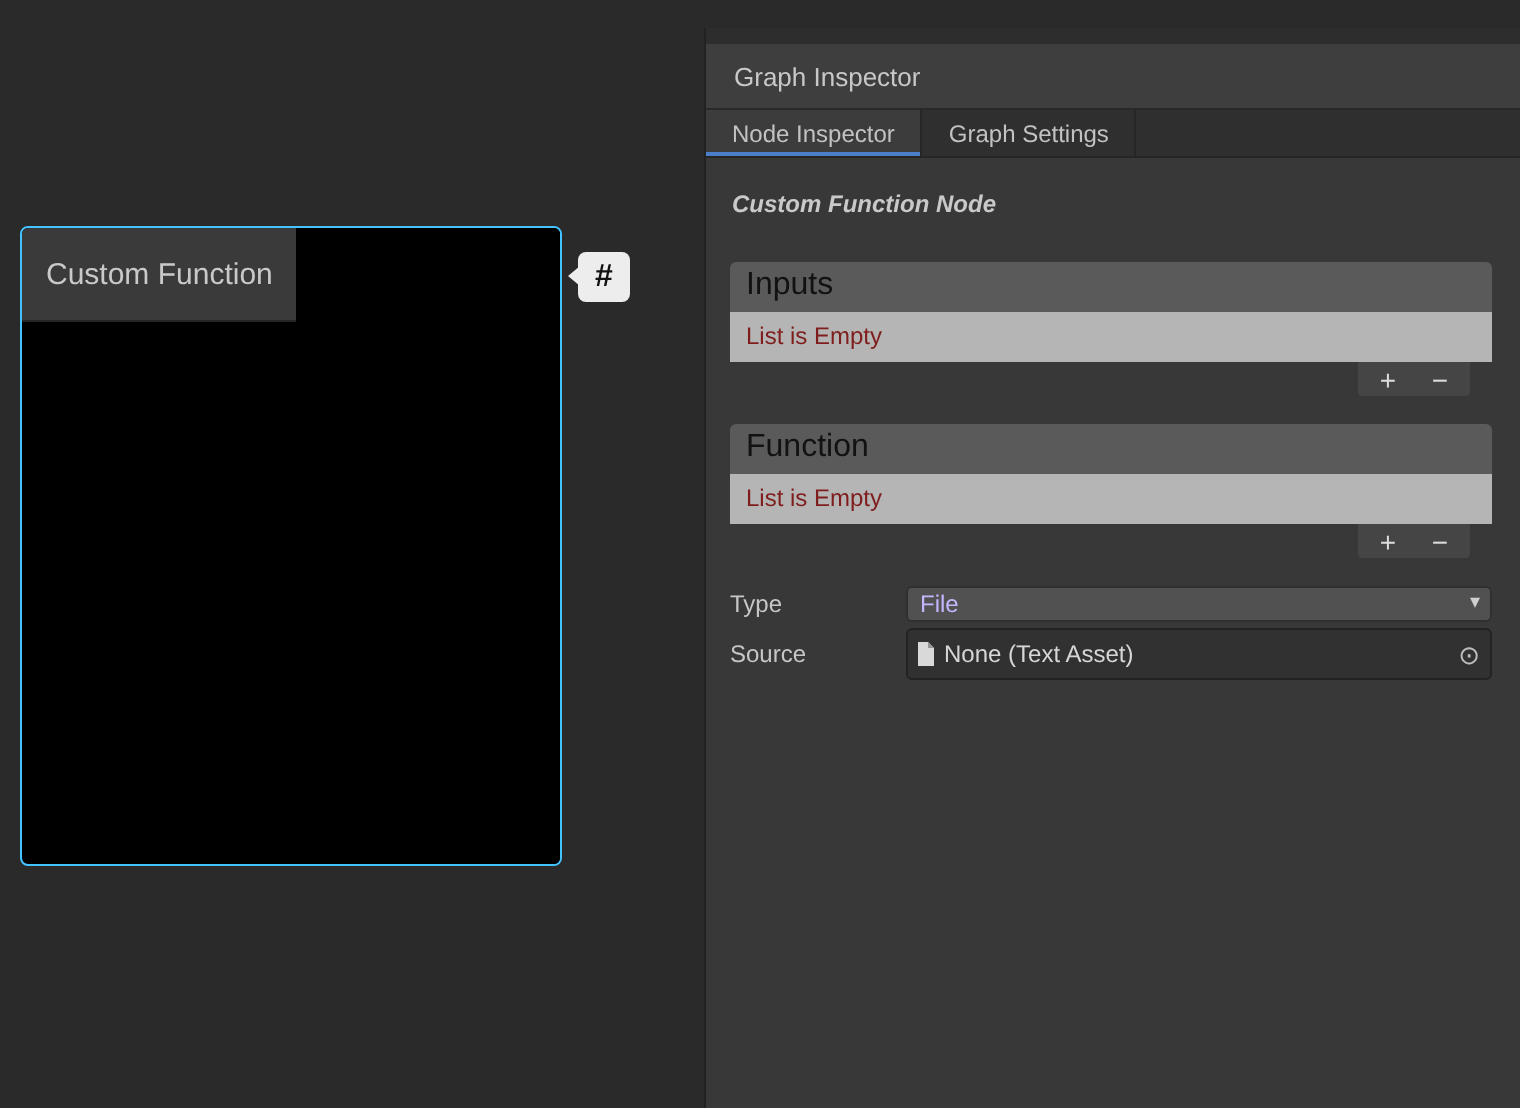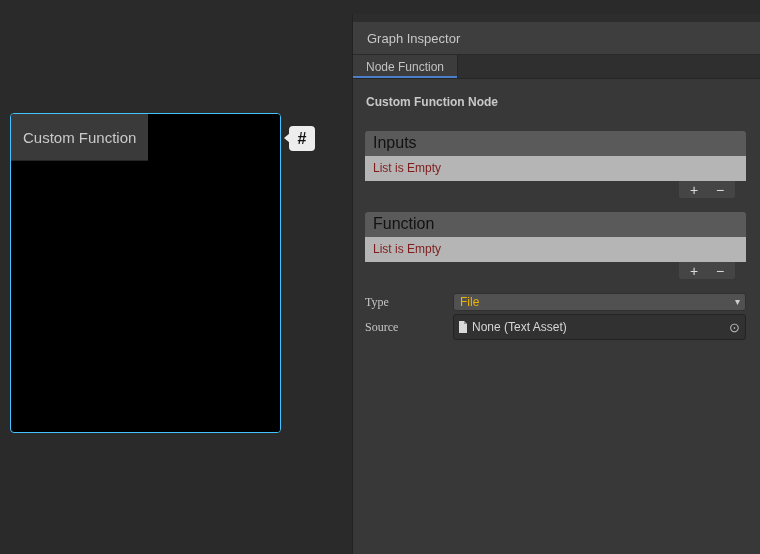--- a/index.html
+++ b/index.html
@@ -49,21 +49,21 @@
   .titlebar-text{color:#c8c8c8;font-size:13px;}
   .tabs{display:flex;height:23px;background:#2f2f2f;border-bottom:1px solid #262626;}
   .tab{
     padding:0 13px;display:flex;align-items:center;
     font-size:12px;color:#c2c2c2;background:#2f2f2f;
     border-right:1px solid #262626;cursor:default;
   }
   .tab.active{background:#3c3c3c;box-shadow:inset 0 -2px 0 #4c7fc9;}
 
   .content{padding:14px 14px 0 12px;}
-  .section-title{font-weight:bold;color:#c9c9c9;font-size:12px;margin:2px 0 22px 1px;}
+  .section-title{font-weight:bold;color:#c9c9c9;font-size:12px;margin:2px 0 22px 1px;font-style:italic;}
 
   
   .rlist{margin-bottom:13px;}
   .rlist-header{
     background:#5a5a5a;color:#121212;font-size:16px;
     padding:3px 8px 4px;border-radius:3px 3px 0 0;
   }
   .rlist-empty{
     background:#b5b5b5;color:#7f1d1d;font-size:12px;
     padding:5px 8px 6px;
@@ -77,29 +77,29 @@
   }
   .rlist-btn{
     background:none;border:none;padding:0;margin:0;
     color:#dcdcdc;font-size:14px;line-height:14px;width:22px;height:16px;
     cursor:default;font-family:"Liberation Sans", sans-serif;
   }
 
   
   .form-row{display:flex;align-items:center;margin:12px 0 7px;height:18px;}
   .form-row + .form-row{margin-top:7px;}
-  .form-label{width:88px;color:#c6c6c6;font-size:12px;flex:0 0 auto;font-family:Liberation Serif, serif;}
+  .form-label{width:88px;color:#c6c6c6;font-size:12px;flex:0 0 auto;}
   .form-field{flex:1;position:relative;}
 
   .dropdown{
     height:18px;background:#515151;border:1px solid #303030;border-radius:3px;
     display:flex;align-items:center;padding:0 18px 0 6px;position:relative;
     box-sizing:border-box;
   }
-  .dropdown-value{color:#eab308;font-size:12px;}
+  .dropdown-value{color:#c4b5fd;font-size:12px;}
   .dropdown-arrow{
     position:absolute;right:5px;top:50%;transform:translateY(-52%);
     color:#cfcfcf;font-size:10px;line-height:10px;
   }
 
   .text-input{
     width:100%;height:18px;box-sizing:border-box;
     background:#303030;border:1px solid #232323;border-radius:3px;
     color:#d2d2d2;font-size:12px;padding:0 6px;
     font-family:"Liberation Sans", sans-serif;outline:none;
@@ -132,21 +132,24 @@
 
 <div class="inspector">
   <div class="top-strip"></div>
 
   <div class="titlebar">
     <span class="titlebar-text">Graph Inspector</span>
   </div>
 
   <div class="tabs">
     <div class="tab active">
-      <span>Node Function</span>
+      <span>Node Inspector</span>
+    </div>
+    <div class="tab">
+      <span>Graph Settings</span>
     </div>
   </div>
 
   <div class="content">
     <div class="section-title">Custom Function Node</div>
 
     <div class="rlist">
       <div class="rlist-header">Inputs</div>
       <div class="rlist-empty">List is Empty</div>
       <div class="rlist-footer">

